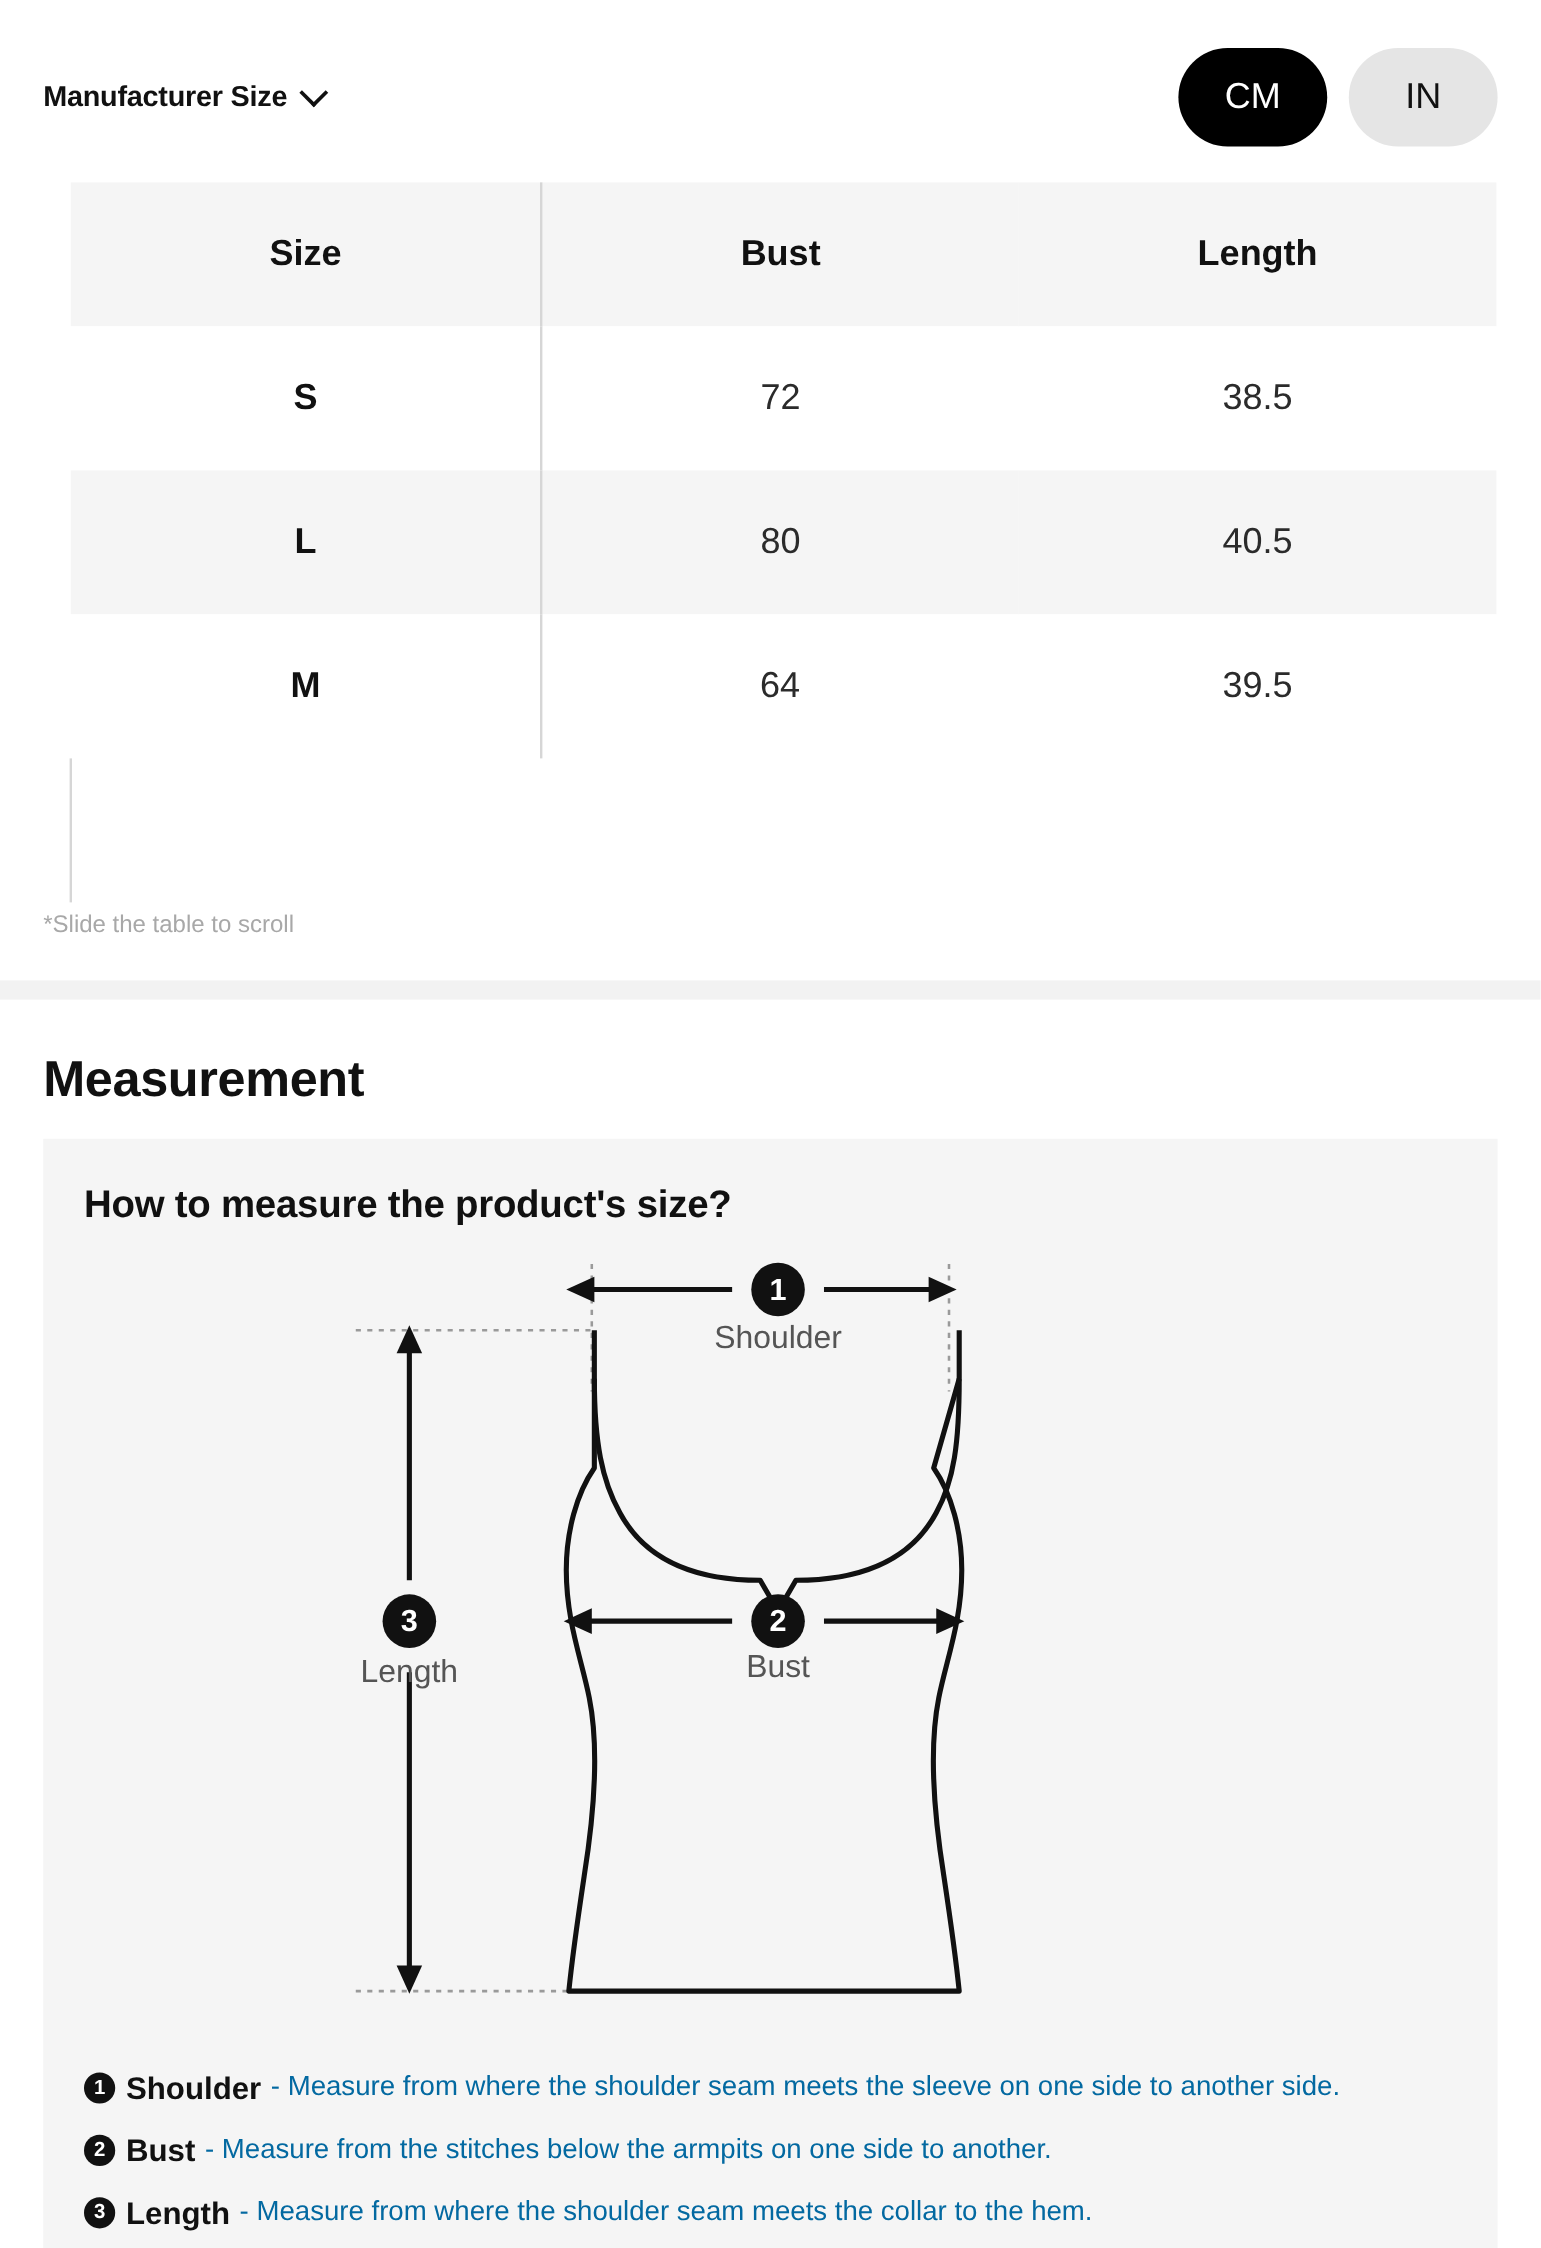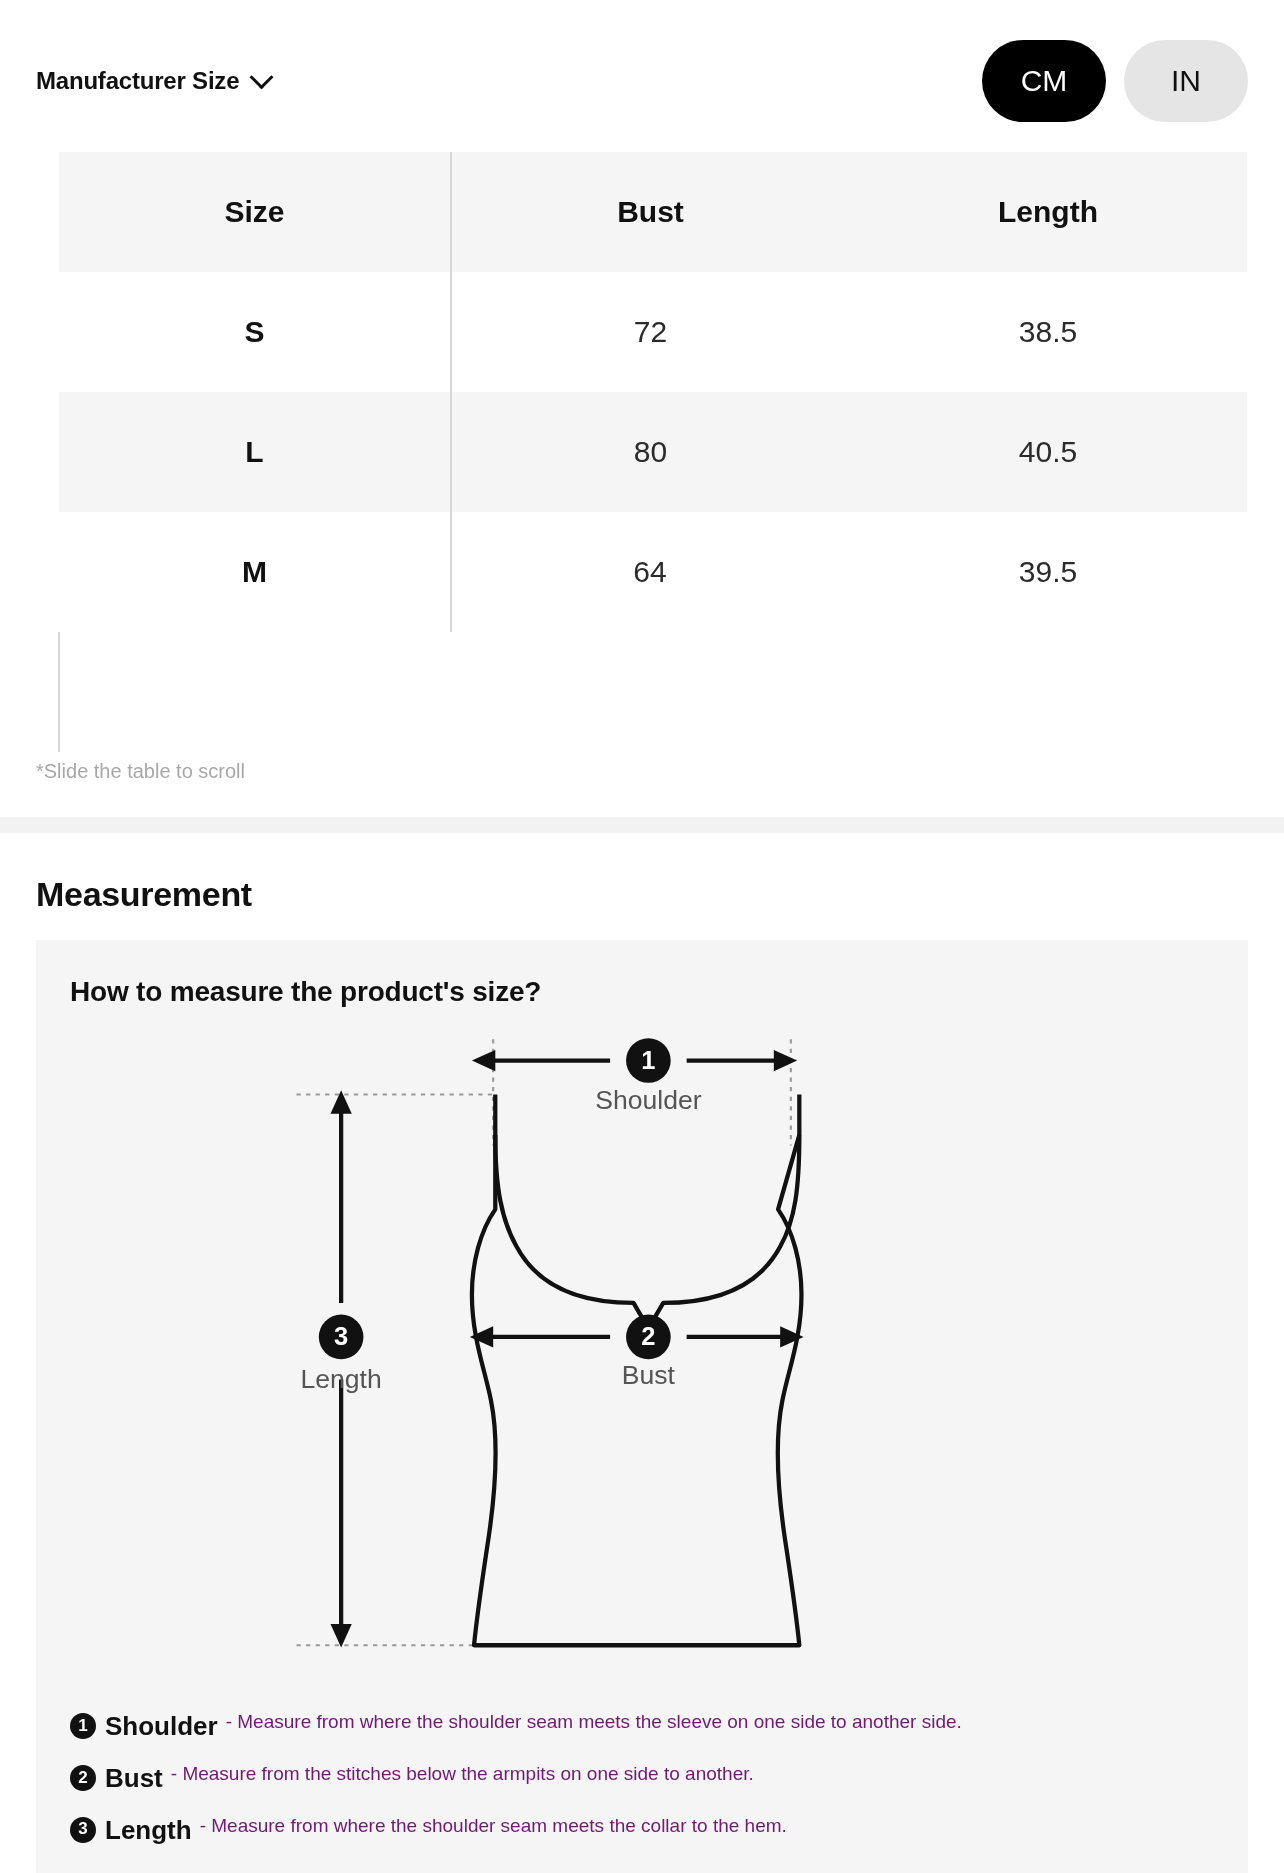--- a/index.html
+++ b/index.html
@@ -121,34 +121,34 @@
     padding: 8px 36px 34px 36px;
   }
 
   .band {
     height: 16px;
     background: #f2f2f2;
   }
 
   
   .measure-title {
-    font-size: 34px;
+    font-size: 42px;
     font-weight: bold;
     padding: 42px 36px 26px 36px;
     letter-spacing: -0.3px;
   }
   .measure-card {
     margin: 0 36px;
     background: #f5f5f5;
     padding: 36px 0 30px 0;
   }
   .measure-card h3 {
     margin: 0 0 10px 0;
     padding: 0 34px;
-    font-size: 28px;
+    font-size: 32px;
     font-weight: bold;
     color: #111;
     letter-spacing: -0.2px;
   }
   .diagram {
     width: 100%;
     display: block;
   }
   .legend {
     padding: 10px 34px 0 34px;
@@ -175,22 +175,22 @@
     font-weight: bold;
   }
   .legend-term {
     font-size: 26px;
     font-weight: bold;
     color: #111;
     white-space: nowrap;
     margin-right: 8px;
   }
   .legend-desc {
-    font-size: 19px;
-    color: #701a75;
+    font-size: 23px;
+    color: #0369a1;
   }
 </style>
 </head>
 <body>
 
 <div class="page">
 
   <div class="topbar">
     <div class="sizetype">
       <span class="sizetype-label">Manufacturer Size</span>

